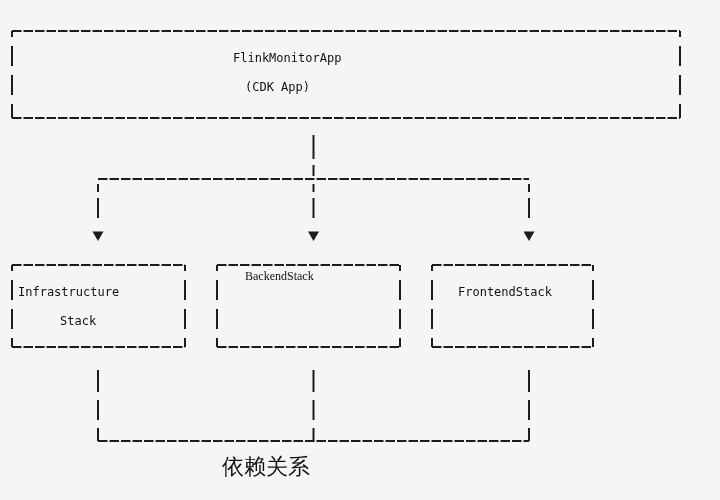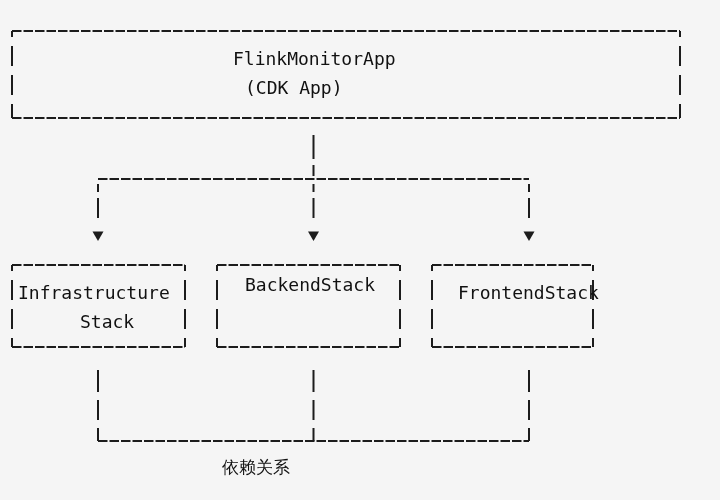--- a/index.html
+++ b/index.html
@@ -25,31 +25,31 @@
     stroke: #1c1c1c;
     stroke-width: 2;
     fill: none;
   }
   .h  { stroke-dasharray: 9.5 2; }
   .vb { stroke-dasharray: 20 9; stroke-dashoffset: 14; }
   .ah { fill: #1c1c1c; stroke: none; }
   .mono {
     position: absolute;
     font-family: "DejaVu Sans Mono", "Liberation Mono", monospace;
-    font-size: 18px;
+    font-size: 12px;
     font-weight: 500;
     line-height: 29px;
     height: 29px;
     color: #111111;
     white-space: pre;
   }
   .caption {
     position: absolute;
     font-family: "DejaVu Sans", "Liberation Sans", sans-serif;
-    font-size: 17px;
+    font-size: 22px;
     font-weight: 500;
     line-height: 24px;
     color: #111111;
     white-space: pre;
   }
 </style>
 </head>
 <body>
 
 <div class="stage">
@@ -100,21 +100,21 @@
     <line class="ln" x1="313.5" y1="347" x2="313.5" y2="441" style="stroke-dasharray:0 23 22 8 20 8 13"></line>
     <line class="ln" x1="529" y1="347" x2="529" y2="441" style="stroke-dasharray:0 23 22 8 20 8 13"></line>
 
     <line class="ln h" x1="98" y1="441" x2="529" y2="441"></line>
   </svg>
 
   <div class="mono" style="left:233px; top:44px;">FlinkMonitorApp</div>
   <div class="mono" style="left:18px; top:278px;">Infrastructure</div>
 
   <div class="mono" style="left:245px; top:73px;">(CDK App)</div>
-  <div class="mono" style="left:60px; top:307px;margin-left:20px;">Stack</div>
+  <div class="mono" style="left:60px; top:307px;">Stack</div>
 
-  <div class="mono" style="left:245px; top:270px;">BackendStack</div>
+  <div class="mono" style="left:245px; top:262px;font-family:Liberation Serif, serif;">BackendStack</div>
 
   <div class="mono" style="left:436px; top:278px;margin-left:22px;">FrontendStack</div>
 
   <div class="caption" style="left:222px; top:455px;">依赖关系</div>
 
 </div>
 
 </body></html>

